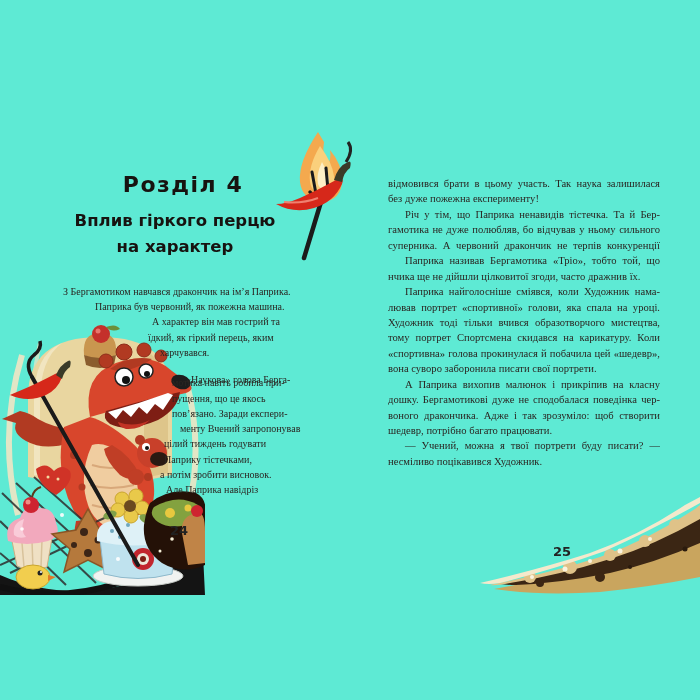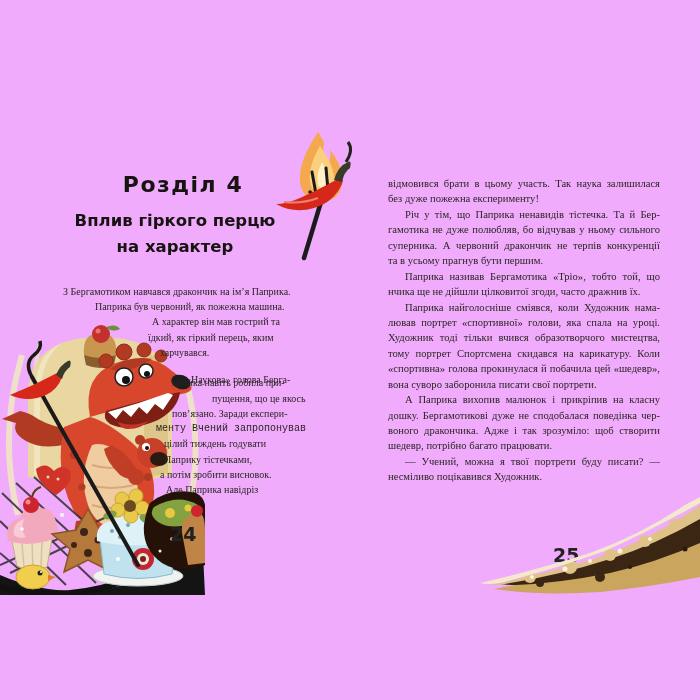--- a/index.html
+++ b/index.html
@@ -1,32 +1,32 @@
 <!DOCTYPE html>
 <html><head>
 <meta charset="utf-8">
 <style>
   html,body{margin:0;padding:0;background:#ffffff;}
-  .spread{position:relative;width:700px;height:700px;background:#f0abfc;overflow:hidden;
+  .spread{position:relative;width:700px;height:700px;background:#5eead4;overflow:hidden;
           font-family:"Liberation Serif",serif;color:#2a2622;}
   .chapter-heading{position:absolute;left:58px;top:172px;width:250px;text-align:center;
           font-family:"DejaVu Sans",sans-serif;font-weight:700;font-size:22px;
           letter-spacing:1.5px;color:#171310;}
   .chapter-subtitle{position:absolute;left:46px;top:208px;width:258px;text-align:center;
           font-family:"DejaVu Sans",sans-serif;font-weight:700;font-size:16.5px;
           line-height:26px;color:#171310;}
   .left-body,.right-body{position:absolute;}
   .left-body{left:0;top:0;width:700px;height:700px;}
   .bline{position:absolute;white-space:nowrap;font-size:10px;line-height:15px;color:#2a2622;}
   .right-body{left:388px;top:176px;width:272px;}
   .rline{font-size:10.6px;line-height:15.45px;height:15.45px;overflow:hidden;hyphens:none;}
   .rline.j{text-align:justify;text-align-last:justify;}
   .rline.ind{text-indent:17px;}
   .pagenum{position:absolute;font-family:"DejaVu Sans",sans-serif;font-weight:700;
-          font-size:19px;color:#222;}
+          font-size:13px;color:#222;}
   .pagenum.left{left:170px;top:523px;}
   .pagenum.right{left:513px;top:544px;margin-left:40px;}
   .pepper-fork{position:absolute;left:268px;top:128px;}
   .dragon{position:absolute;left:0px;top:325px;}
   .burn{position:absolute;left:480px;top:497px;}
 </style>
 </head>
 <body>
 
 <div class="spread">
@@ -203,37 +203,36 @@
   </svg>
 
   <div class="left-body">
       <div class="bline" style="left: 63px; top: 284px;">З Бергамотиком навчався дракончик на ім’я Паприка.</div>
       <div class="bline" style="left: 95px; top: 299px;">Паприка був червоний, як пожежна машина.</div>
       <div class="bline" style="left: 152px; top: 314px;">А характер він мав гострий та</div>
       <div class="bline" style="left: 148px; top: 330px;">їдкий, як гіркий перець, яким</div>
       <div class="bline" style="left: 160px; top: 345px;">харчувався.</div>
       <div class="bline" style="left: 186px; top: 372px;">«Наукова» голова Берга-</div>
       <div class="bline" style="left: 172px; top: 375px;">мотика навіть робила при-</div>
-      <div class="bline" style="left: 172px; top: 391px; margin-left: 40px;">пущення, що це якось</div>
+      <div class="bline" style="left: 172px; top: 391px;">пущення, що це якось</div>
       <div class="bline" style="left: 172px; top: 406px;">пов’язано. Заради експери-</div>
-      <div class="bline" style="left: 156px; top: 421px; font-family: Liberation Mono, monospace;">менту Вчений запропонував</div>
+      <div class="bline" style="left: 180px; top: 421px;">менту Вчений запропонував</div>
       <div class="bline" style="left: 164px; top: 436px;">цілий тиждень годувати</div>
       <div class="bline" style="left: 164px; top: 452px;">Паприку тістечками,</div>
       <div class="bline" style="left: 160px; top: 467px;">а потім зробити висновок.</div>
       <div class="bline" style="left: 166px; top: 482px;">Але Паприка навідріз</div>
     </div>
   <div class="pagenum left">24</div>
 
   <div class="right-body">
       <div class="rline j">відмовився брати в цьому участь. Так наука залишилася</div>
       <div class="rline">без дуже пожежна експерименту!</div>
       <div class="rline j ind">Річ у тім, що Паприка ненавидів тістечка. Та й Бер-</div>
       <div class="rline j">гамотика не дуже полюбляв, бо відчував у ньому сильного</div>
       <div class="rline j">суперника. А червоний дракончик не терпів конкуренції</div>
-      <div class="rline">та в усьому прагнув бути першим.</div>
       <div class="rline j ind">Паприка називав Бергамотика «Тріо», тобто той, що</div>
       <div class="rline">нчика ще не дійшли цілковитої згоди, часто дражнив їх.</div>
       <div class="rline j ind">Паприка найголосніше сміявся, коли Художник нама-</div>
       <div class="rline j">лював портрет «спортивної» голови, яка спала на уроці.</div>
       <div class="rline j">Художник тоді тільки вчився образотворчого мистецтва,</div>
       <div class="rline j">тому портрет Спортсмена скидався на карикатуру. Коли</div>
       <div class="rline j">«спортивна» голова прокинулася й побачила цей «шедевр»,</div>
       <div class="rline">вона суворо заборонила писати свої портрети.</div>
       <div class="rline j ind">А Паприка вихопив малюнок і прикріпив на класну</div>
       <div class="rline j">дошку. Бергамотикові дуже не сподобалася поведінка чер-</div>

